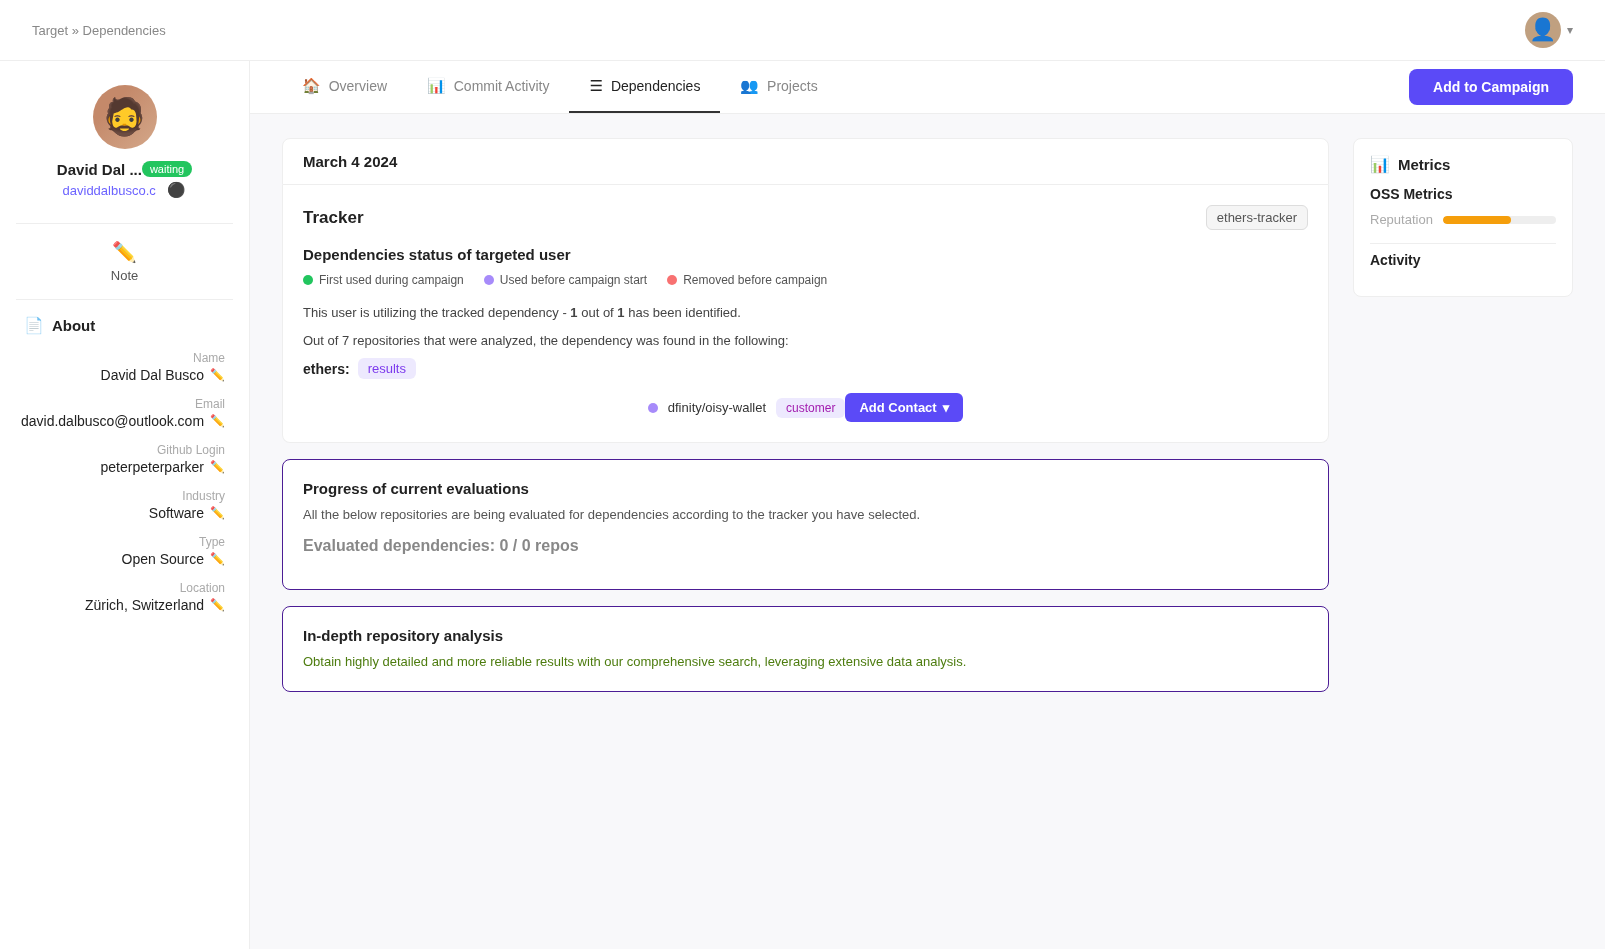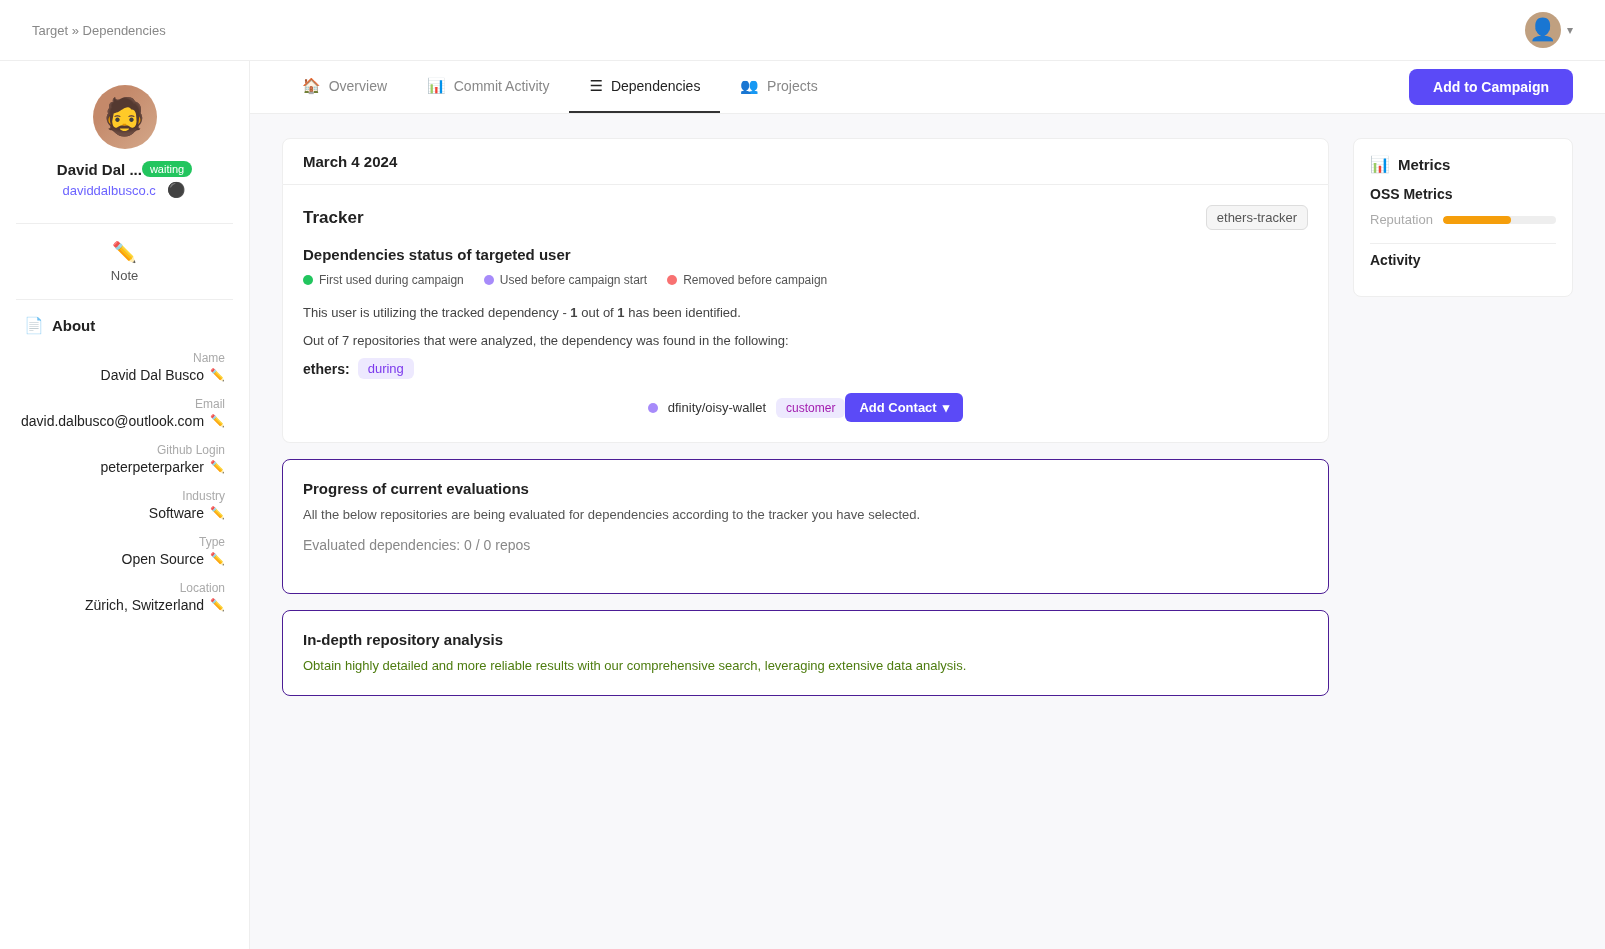--- a/index.html
+++ b/index.html
@@ -76,21 +76,21 @@
 
     .repo-row { display: flex; align-items: center; justify-content: center; }
     .repo-info { display: flex; align-items: center; gap: 10px; }
     .repo-dot { width: 10px; height: 10px; border-radius: 50%; background: #a78bfa; flex-shrink: 0; }
     .repo-name { font-size: 13px; color: #333; }
     .customer-badge { background: #ede9fe; color: #a21caf; border-radius: 6px; padding: 3px 10px; font-size: 12px; font-weight: 500; }
     .add-contact-btn { background: #5b4af7; color: white; border: none; border-radius: 6px; padding: 7px 14px; font-size: 13px; font-weight: 600; cursor: pointer; display: flex; align-items: center; gap: 6px; }
 
     .progress-title { font-weight: 700; font-size: 15px; margin-bottom: 8px; }
     .progress-desc { font-size: 13px; color: #555; margin-bottom: 12px; line-height: 1.5; }
-    .progress-label { font-size: 14px; color: #888; margin-bottom: 20px; }
+    .progress-label { font-size: 16px; color: #888; margin-bottom: 14px; font-weight: bold; }
     .progress-bar-wrapper { display: flex; align-items: center; gap: 10px; }
     .progress-bar-bg { flex: 1; height: 8px; background: #eee; border-radius: 4px; overflow: hidden; }
     .progress-bar-fill { height: 100%; background: #5b4af7; border-radius: 4px; }
     .progress-pct { font-size: 12px; color: #555; white-space: nowrap; }
 
     .indepth-title { font-weight: 700; font-size: 15px; margin-bottom: 8px; }
     .indepth-desc { font-size: 13px; color: #4d7c0f; line-height: 1.5; }
 
     
     .metrics-section { background: #fff; border: 1px solid #eee; border-radius: 8px; padding: 16px; margin-bottom: 16px; }
@@ -255,21 +255,21 @@
             </div>
           </div>
 
           <p class="dep-description">
             This user is utilizing the tracked dependency - <strong>1</strong> out of <strong>1</strong> has been identified.
           </p>
           <p class="dep-description">Out of 7 repositories that were analyzed, the dependency was found in the following:</p>
 
           <div class="ethers-row">
             <span>ethers:</span>
-            <span class="active-badge">during</span>
+            <span class="active-badge">results</span>
           </div>
 
           <div class="repo-row">
             <div class="repo-info">
               <span class="repo-dot"></span>
               <span class="repo-name">dfinity/oisy-wallet</span>
               <span class="customer-badge">customer</span>
             </div>
             <button class="add-contact-btn">
               <span>Add Contact</span>

